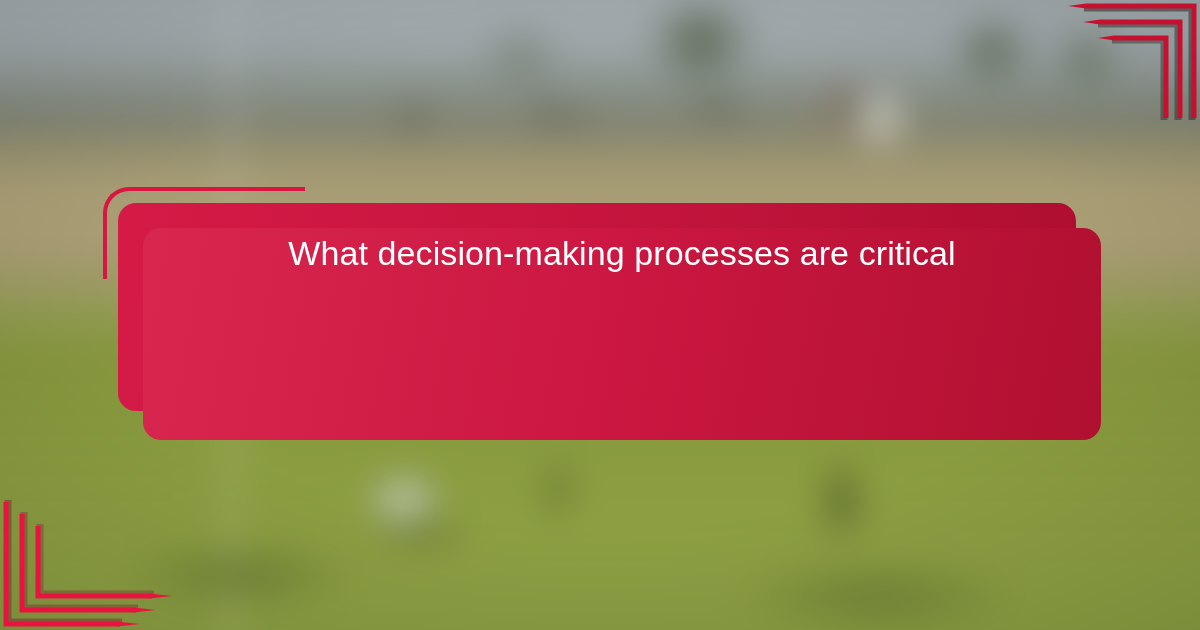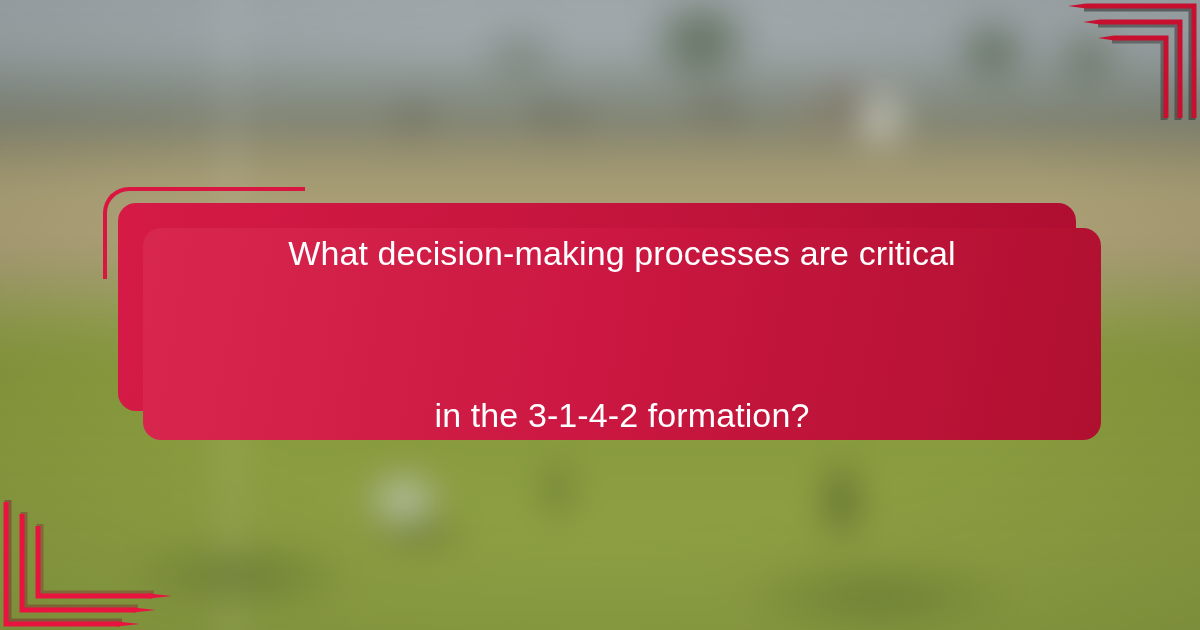--- a/index.html
+++ b/index.html
@@ -132,22 +132,22 @@
   }
   .card-text {
     position: absolute;
     left: 43px;
     top: 46px;
     width: 958px;
     height: 212px;
     display: flex;
     flex-direction: column;
     align-items: center;
-    justify-content: space-between;
-    gap: 24px;
+    justify-content: flex-start;
+    gap: 11px;
   }
   .q-line {
     color: #ffffff;
     font-size: 34px;
     line-height: 50px;
     font-weight: 400;
     letter-spacing: 0.1px;
     text-align: center;
     white-space: nowrap;
   }
@@ -191,17 +191,16 @@
       <polygon points="149,93.5 149,98.5 172,96"></polygon>
     </g>
   </svg>
 
   <div class="card-wrap">
     <div class="card-outline"></div>
     <div class="card-back"></div>
     <div class="card-front"></div>
     <div class="card-text">
       <div class="q-line">What decision-making processes are critical</div>
-      <div class="q-line">in the 3-1-4-2 formation?</div>
     </div>
   </div>
 
 </div>
 
 </body></html>

